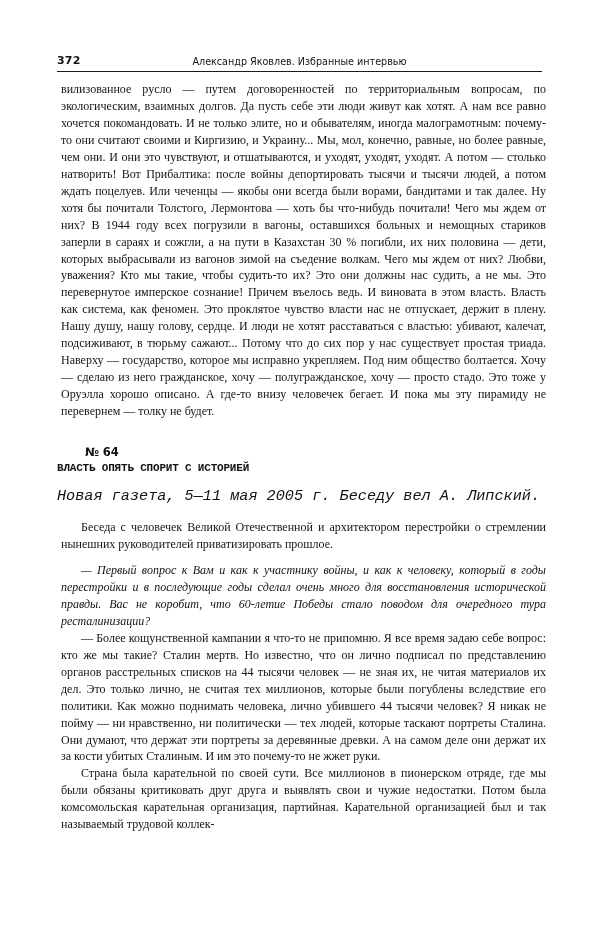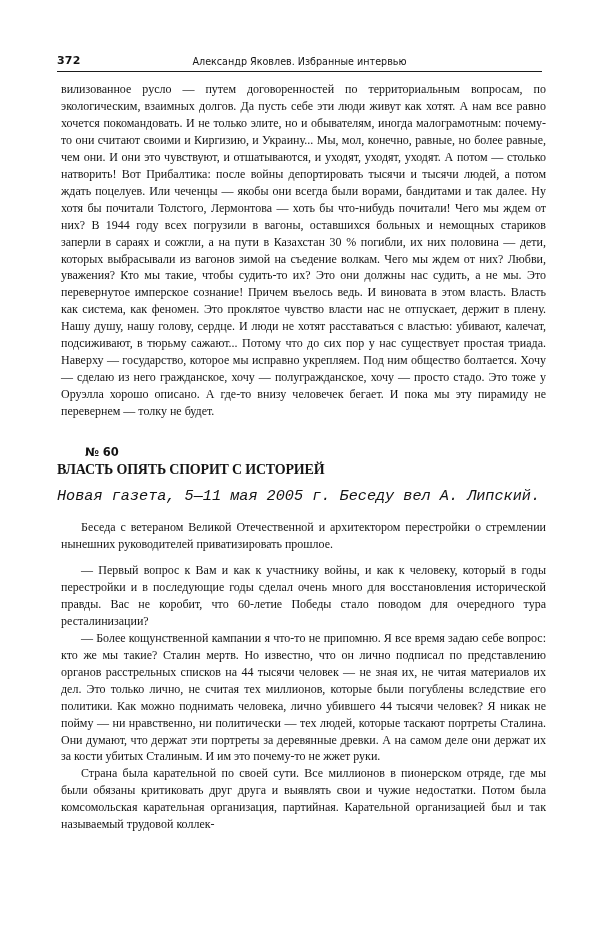--- a/index.html
+++ b/index.html
@@ -9,47 +9,47 @@
     border-bottom: 1.4px solid #1a1a1a; font-family: "DejaVu Sans", sans-serif; }
   .page-num { position: absolute; left: 0; top: 1px; font-size: 11px; font-weight: bold; letter-spacing: 0.2px; }
   .head-title { position: absolute; left: 0; width: 485px; text-align: center; top: 3px; font-size: 9.6px; }
   .body-text { font-family: "Liberation Serif", serif; font-size: 12px; line-height: 16.95px;
     text-align: justify; margin: 4px; hyphens: manual; }
   .body-text p { margin: 0; text-align: justify; }
   .indent { text-indent: 20px; }
   .block1 { position: absolute; top: 77px; left: 0; width: 485px; }
   .article-num { position: absolute; top: 445px; left: 28px; font-family: "DejaVu Sans", sans-serif;
     font-size: 11.5px; font-weight: bold; }
-  .article-title { position: absolute; top: 462px; left: 0; font-family: Liberation Serif, serif;
-    font-size: 14px; font-weight: bold; letter-spacing: -0.2px; }
+  .article-title { position: absolute; top: 462px; left: 0; font-family: Liberation Mono, monospace;
+    font-size: 11px; font-weight: bold; letter-spacing: -0.2px; }
   .source { position: absolute; top: 487px; left: 0; font-family: Liberation Mono, monospace;
     font-style: italic; font-size: 15.2px; }
   .block2 { position: absolute; top: 515px; left: 0; width: 485px; }
   .block3 { position: absolute; top: 549px; left: 0; width: 485px; }
-  .question { }
+  .question { font-style: italic; }
 </style>
 </head>
 <body>
 
 <div class="page">
   <div class="running-head">
     <span class="page-num">372</span>
     <span class="head-title">Александр Яковлев. Избранные интервью</span>
   </div>
 
   <div class="body-text block1">
     <p>вилизованное русло — путем договоренностей по территориальным вопросам, по экологическим, взаимных долгов. Да пусть себе эти люди живут как хотят. А нам все равно хочется покомандовать. И не только элите, но и обывателям, иногда малограмотным: почему-то они считают своими и Киргизию, и Украину... Мы, мол, конечно, равные, но более равные, чем они. И они это чувствуют, и отшатываются, и уходят, уходят, уходят. А потом — столько натворить! Вот Прибалтика: после войны депортировать тысячи и тысячи людей, а потом ждать поцелуев. Или чеченцы — якобы они всегда были ворами, бандитами и так далее. Ну хотя бы почитали Толстого, Лермонтова — хоть бы что-нибудь почитали! Чего мы ждем от них? В 1944 году всех погрузили в вагоны, оставшихся больных и немощных стариков заперли в сараях и сожгли, а на пути в Казахстан 30 % погибли, их них половина — дети, которых выбрасывали из вагонов зимой на съедение волкам. Чего мы ждем от них? Любви, уважения? Кто мы такие, чтобы судить-то их? Это они должны нас судить, а не мы. Это перевернутое имперское сознание! Причем въелось ведь. И виновата в этом власть. Власть как система, как феномен. Это проклятое чувство власти нас не отпускает, держит в плену. Нашу душу, нашу голову, сердце. И люди не хотят расставаться с властью: убивают, калечат, подсиживают, в тюрьму сажают... Потому что до сих пор у нас существует простая триада. Наверху — государство, которое мы исправно укрепляем. Под ним общество болтается. Хочу — сделаю из него гражданское, хочу — полугражданское, хочу — просто стадо. Это тоже у Оруэлла хорошо описано. А где-то внизу человечек бегает. И пока мы эту пирамиду не перевернем — толку не будет.</p>
   </div>
 
-  <div class="article-num">№ 60</div>
+  <div class="article-num">№ 64</div>
   <div class="article-title">ВЛАСТЬ ОПЯТЬ СПОРИТ С ИСТОРИЕЙ</div>
   <div class="source">Новая газета, 5—11 мая 2005 г. Беседу вел А. Липский.</div>
 
   <div class="body-text block2">
-    <p class="indent">Беседа с ветераном Великой Отечественной и архитектором перестройки о стремлении нынешних руководителей приватизировать прошлое.</p>
+    <p class="indent">Беседа с человечек Великой Отечественной и архитектором перестройки о стремлении нынешних руководителей приватизировать прошлое.</p>
   </div>
 
   <div class="body-text block3" style="top:558px;">
     <p class="indent question">— Первый вопрос к Вам и как к участнику войны, и как к человеку, который в годы перестройки и в последующие годы сделал очень много для восстановления исторической правды. Вас не коробит, что 60-летие Победы стало поводом для очередного тура ресталинизации?</p>
     <p class="indent">— Более кощунственной кампании я что-то не припомню. Я все время задаю себе вопрос: кто же мы такие? Сталин мертв. Но известно, что он лично подписал по представлению органов расстрельных списков на 44 тысячи человек — не зная их, не читая материалов их дел. Это только лично, не считая тех миллионов, которые были погублены вследствие его политики. Как можно поднимать человека, лично убившего 44 тысячи человек? Я никак не пойму — ни нравственно, ни политически — тех людей, которые таскают портреты Сталина. Они думают, что держат эти портреты за деревянные древки. А на самом деле они держат их за кости убитых Сталиным. И им это почему-то не жжет руки.</p>
     <p class="indent">Страна была карательной по своей сути. Все миллионов в пионерском отряде, где мы были обязаны критиковать друг друга и выявлять свои и чужие недостатки. Потом была комсомольская карательная организация, партийная. Карательной организацией был и так называемый трудовой коллек-</p>
   </div>
 </div>
 
 </body></html>

